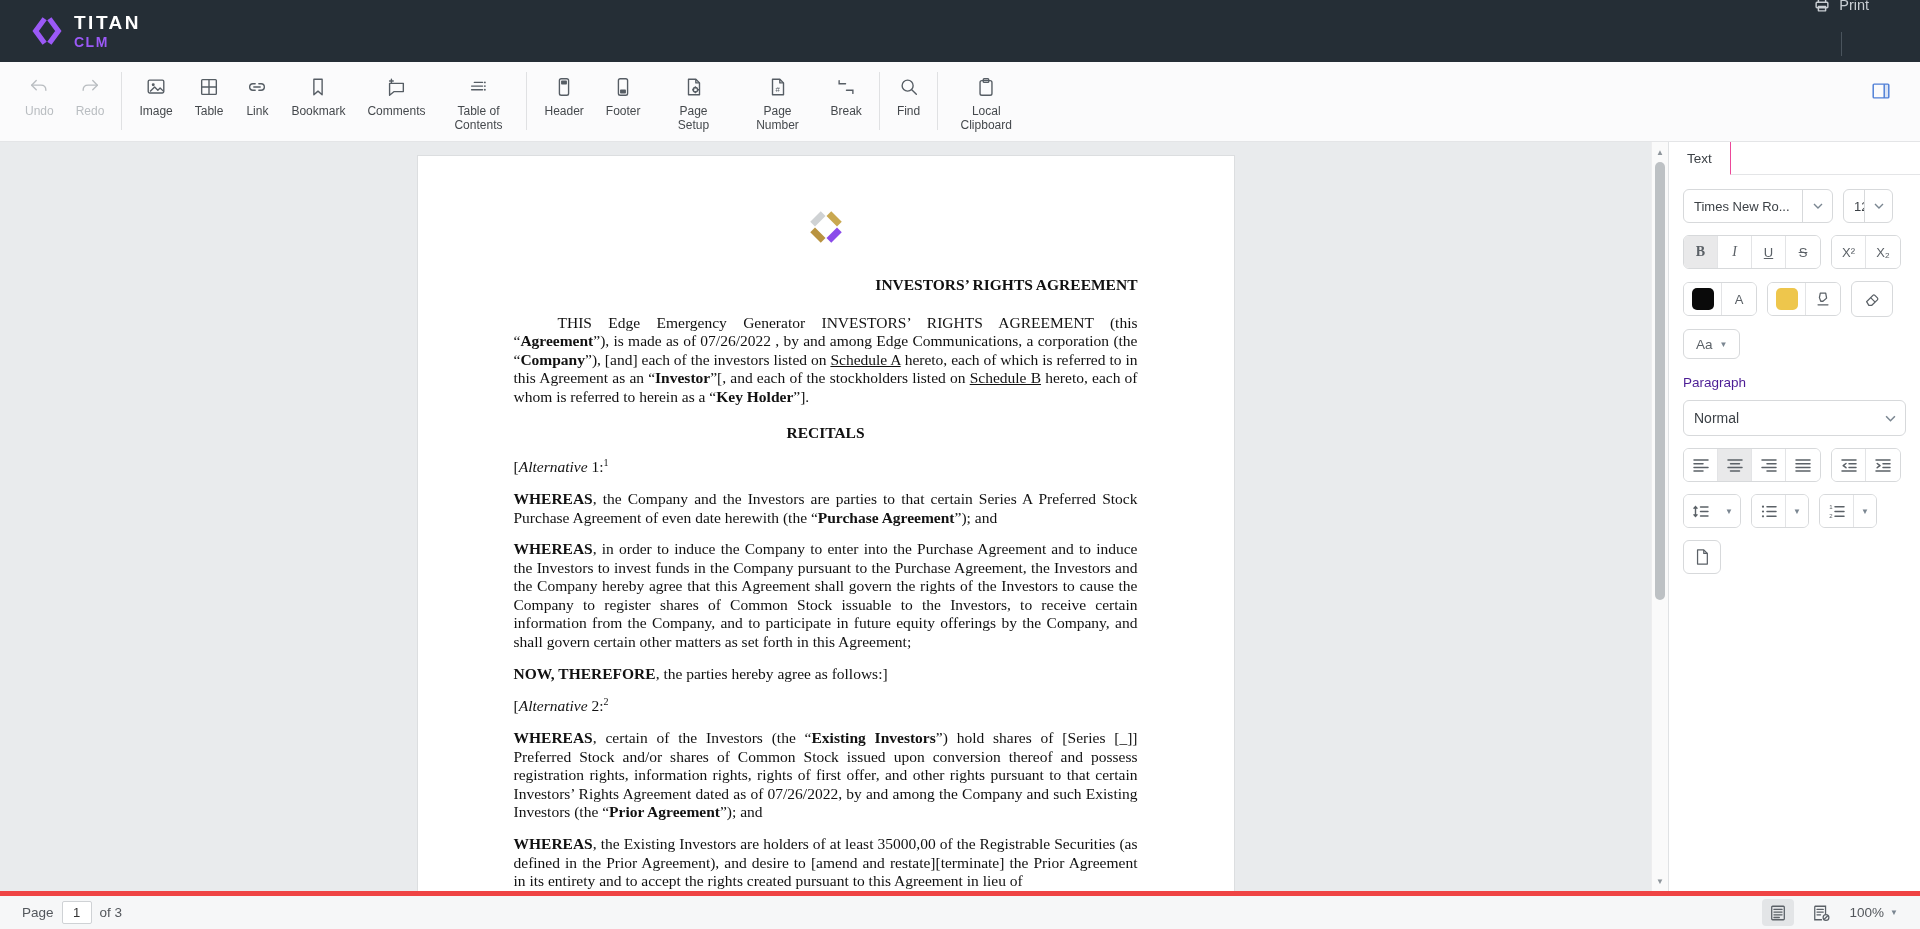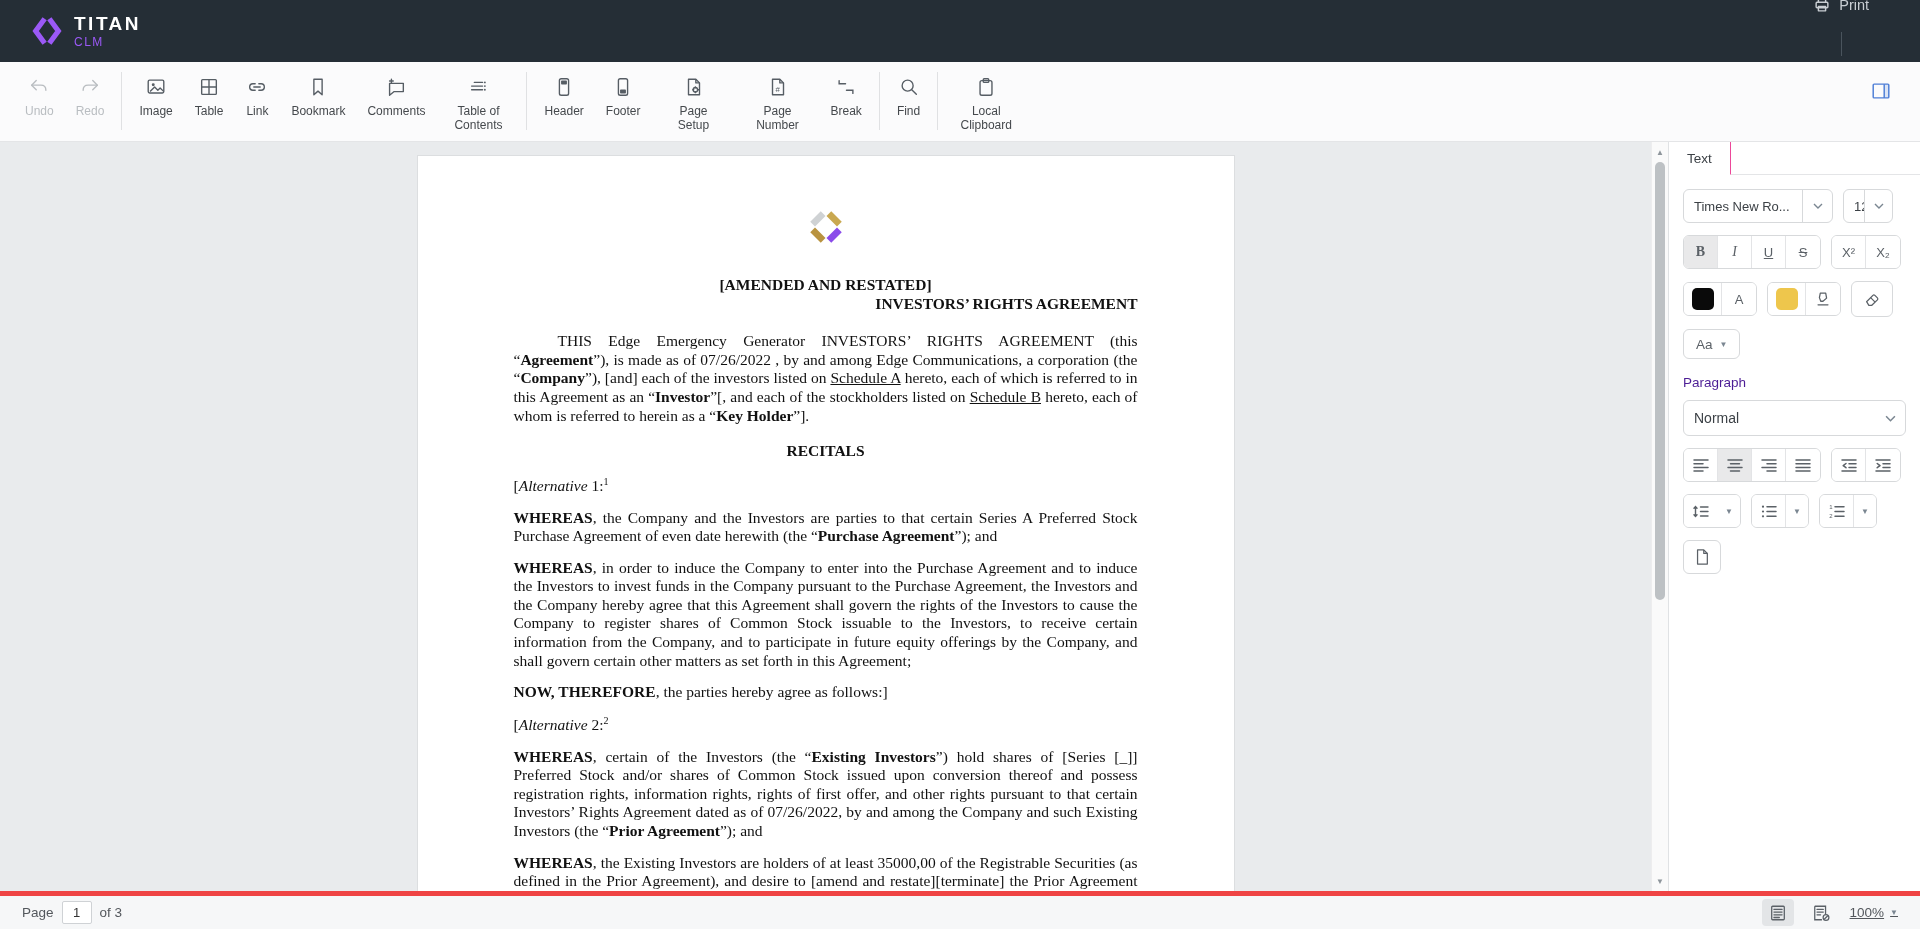--- a/index.html
+++ b/index.html
@@ -4,21 +4,21 @@
 <style>
   * { margin:0; padding:0; box-sizing:border-box; }
   html,body { width:1920px; height:929px; overflow:hidden; font-family:"Liberation Sans", sans-serif; background:#e9ebed; }
   .app { display:flex; flex-direction:column; width:1920px; height:929px; }
 
   
   .topbar { height:62px; background:#252e36; display:flex; align-items:center; padding:0 24px 0 30px; flex:0 0 auto; }
   .brand { display:flex; align-items:center; gap:10px; }
   .brand-text { display:flex; flex-direction:column; line-height:1; }
   .brand-name { color:#fff; font-size:19px; letter-spacing:2.5px; font-weight:600; }
-  .brand-sub { color:#9b59f6; font-size:12px; letter-spacing:1.5px; font-weight:400; margin-top:3px; }
+  .brand-sub { color:#9b59f6; font-size:14px; letter-spacing:1.5px; font-weight:700; margin-top:3px; }
   .top-actions { margin-left:auto; display:flex; align-items:center; gap:18px; color:#c9ced3; font-size:14.5px;flex-direction:column; }
   .top-link { display:flex; align-items:center; gap:8px; cursor:pointer; }
   .top-divider { width:1px; height:24px; background:#4a545d; }
   .save-btn { background:#a144f2; color:#fff; border:none; border-radius:4px; font-size:13px; font-weight:700; letter-spacing:.8px; padding:10px 32px; margin-left:8px; cursor:pointer; font-family:"Liberation Sans",sans-serif; }
 
   
   .toolbar { height:80px; background:#fbfbfc; border-bottom:1px solid #e4e5e7; display:flex; align-items:flex-start; padding:10px 14px 0 14px; flex:0 0 auto; }
   .tb-btn { display:flex; flex-direction:column; align-items:center; gap:5px; padding:2px 11px; color:#565d64; cursor:pointer; min-width:44px; }
   .tb-btn .tb-label { font-size:12px; color:#45494d; line-height:1.15; text-align:center; white-space:nowrap; }
   .tb-btn.wrap .tb-label { white-space:normal; width:62px; }
@@ -73,21 +73,21 @@
   .aa-btn { border:1px solid #d7d9db; border-radius:6px; height:30px; padding:0 12px; display:inline-flex; align-items:center; gap:7px; color:#5b6167; font-size:13.5px; cursor:pointer; background:#fff; }
   .caret-down { font-size:8px; color:#7a8691; }
   .section-title { font-size:13.5px; color:#4c1d95; margin:16px 0 10px; }
   .normal-select { width:100%; height:36px; font-size:14px; }
   .icon-cell svg { display:block; }
   .drop-cell { width:22px; }
 
   
   .bottombar { height:38px; background:#f6f7f8; border-top:5px solid #ef4444; display:flex; align-items:center; padding:0 22px; flex:0 0 auto; color:#53575c; font-size:13.5px; }
   .page-input { width:30px; height:23px; border:1px solid #cfd2d5; border-radius:2px; text-align:center; font-size:13px; color:#333; margin:0 8px; background:#fff; font-family:"Liberation Sans",sans-serif; }
-  .bb-right { margin-left:auto; display:flex; align-items:center; gap:12px;text-decoration:underline; }
+  .bb-right { margin-left:auto; display:flex; align-items:center; gap:12px; }
   .bb-icon-btn { width:32px; height:27px; display:flex; align-items:center; justify-content:center; border-radius:4px; color:#5b6167; cursor:pointer; }
   .bb-icon-btn.active { background:#e3e5e7; }
   .zoom-ctl { display:flex; align-items:center; gap:6px; cursor:pointer; }
 </style>
 </head>
 <body>
 
 <div class="app">
 
   <header class="topbar">
@@ -289,21 +289,20 @@
       <div class="page">
         <div class="doc-logo-wrap">
           <svg width="42" height="42" viewBox="0 0 44 44" fill="none" stroke-linecap="butt">
             <path d="M8 19 L19 8" stroke="#cfd2d4" stroke-width="7"></path>
             <path d="M25 8 L36 19" stroke="#c9a850" stroke-width="7"></path>
             <path d="M36 25 L25 36" stroke="#8a4bea" stroke-width="7"></path>
             <path d="M19 36 L8 25" stroke="#b9933f" stroke-width="7"></path>
           </svg>
         </div>
         <div class="doc-body">
-            <p class="doc-p title"><span style="font-weight:bold;">[AMENDED AND RESTATED]</span></p>
             <p class="doc-p title title-last"><span style="font-weight:bold;">INVESTORS’ RIGHTS AGREEMENT</span></p>
             <p class="doc-p indent"><span>THIS  Edge Emergency Generator INVESTORS’ RIGHTS  AGREEMENT (this “</span><span style="font-weight:bold;">Agreement</span><span>”), is made as of 07/26/2022 , by and among Edge Communications, a corporation (the “</span><span style="font-weight:bold;">Company</span><span>”), [and] each of the investors listed on </span><span style="text-decoration:underline;">Schedule A</span><span> hereto, each of which is referred to in this Agreement as an “</span><span style="font-weight:bold;">Investor</span><span>”[, and each of the stockholders listed on </span><span style="text-decoration:underline;">Schedule B</span><span> hereto, each of whom is referred to herein as a “</span><span style="font-weight:bold;">Key Holder</span><span>”].</span></p>
             <p class="doc-p heading"><span style="font-weight:bold;">RECITALS</span></p>
             <p class="doc-p"><span>[</span><span style="font-style:italic;">Alternative</span><span> 1:</span><sup>1</sup></p>
             <p class="doc-p"><span style="font-weight:bold;">WHEREAS</span><span>, the Company and the Investors are parties to that certain Series A Preferred Stock Purchase Agreement of even date herewith (the “</span><span style="font-weight:bold;">Purchase Agreement</span><span>”); and</span></p>
             <p class="doc-p"><span style="font-weight:bold;">WHEREAS</span><span>, in order to induce the Company to enter into the Purchase Agreement and to induce the Investors to invest funds in the Company pursuant to the Purchase Agreement, the Investors and the Company hereby agree that this Agreement shall govern the rights of the Investors to cause the Company to register shares of Common Stock issuable to the Investors, to receive certain information from the Company, and to participate in future equity offerings by the Company, and shall govern certain other matters as set forth in this Agreement;</span></p>
             <p class="doc-p"><span style="font-weight:bold;">NOW, THEREFORE</span><span>, the parties hereby agree as follows:]</span></p>
             <p class="doc-p"><span>[</span><span style="font-style:italic;">Alternative</span><span> 2:</span><sup>2</sup></p>
             <p class="doc-p"><span style="font-weight:bold;">WHEREAS</span><span>, certain of the Investors (the “</span><span style="font-weight:bold;">Existing Investors</span><span>”) hold shares of [Series [_]] Preferred Stock and/or shares of Common Stock issued upon conversion thereof and possess registration rights, information rights, rights of first offer, and other rights pursuant to that certain Investors’ Rights Agreement dated as of 07/26/2022, by and among the Company and such Existing Investors (the “</span><span style="font-weight:bold;">Prior Agreement</span><span>”); and</span></p>
             <p class="doc-p"><span style="font-weight:bold;">WHEREAS</span><span>, the Existing Investors are holders of at least 35000,00 of the Registrable Securities (as defined in the Prior Agreement), and desire to [amend and restate][terminate] the Prior Agreement in its entirety and to accept the rights created pursuant to this Agreement in lieu of</span></p>

